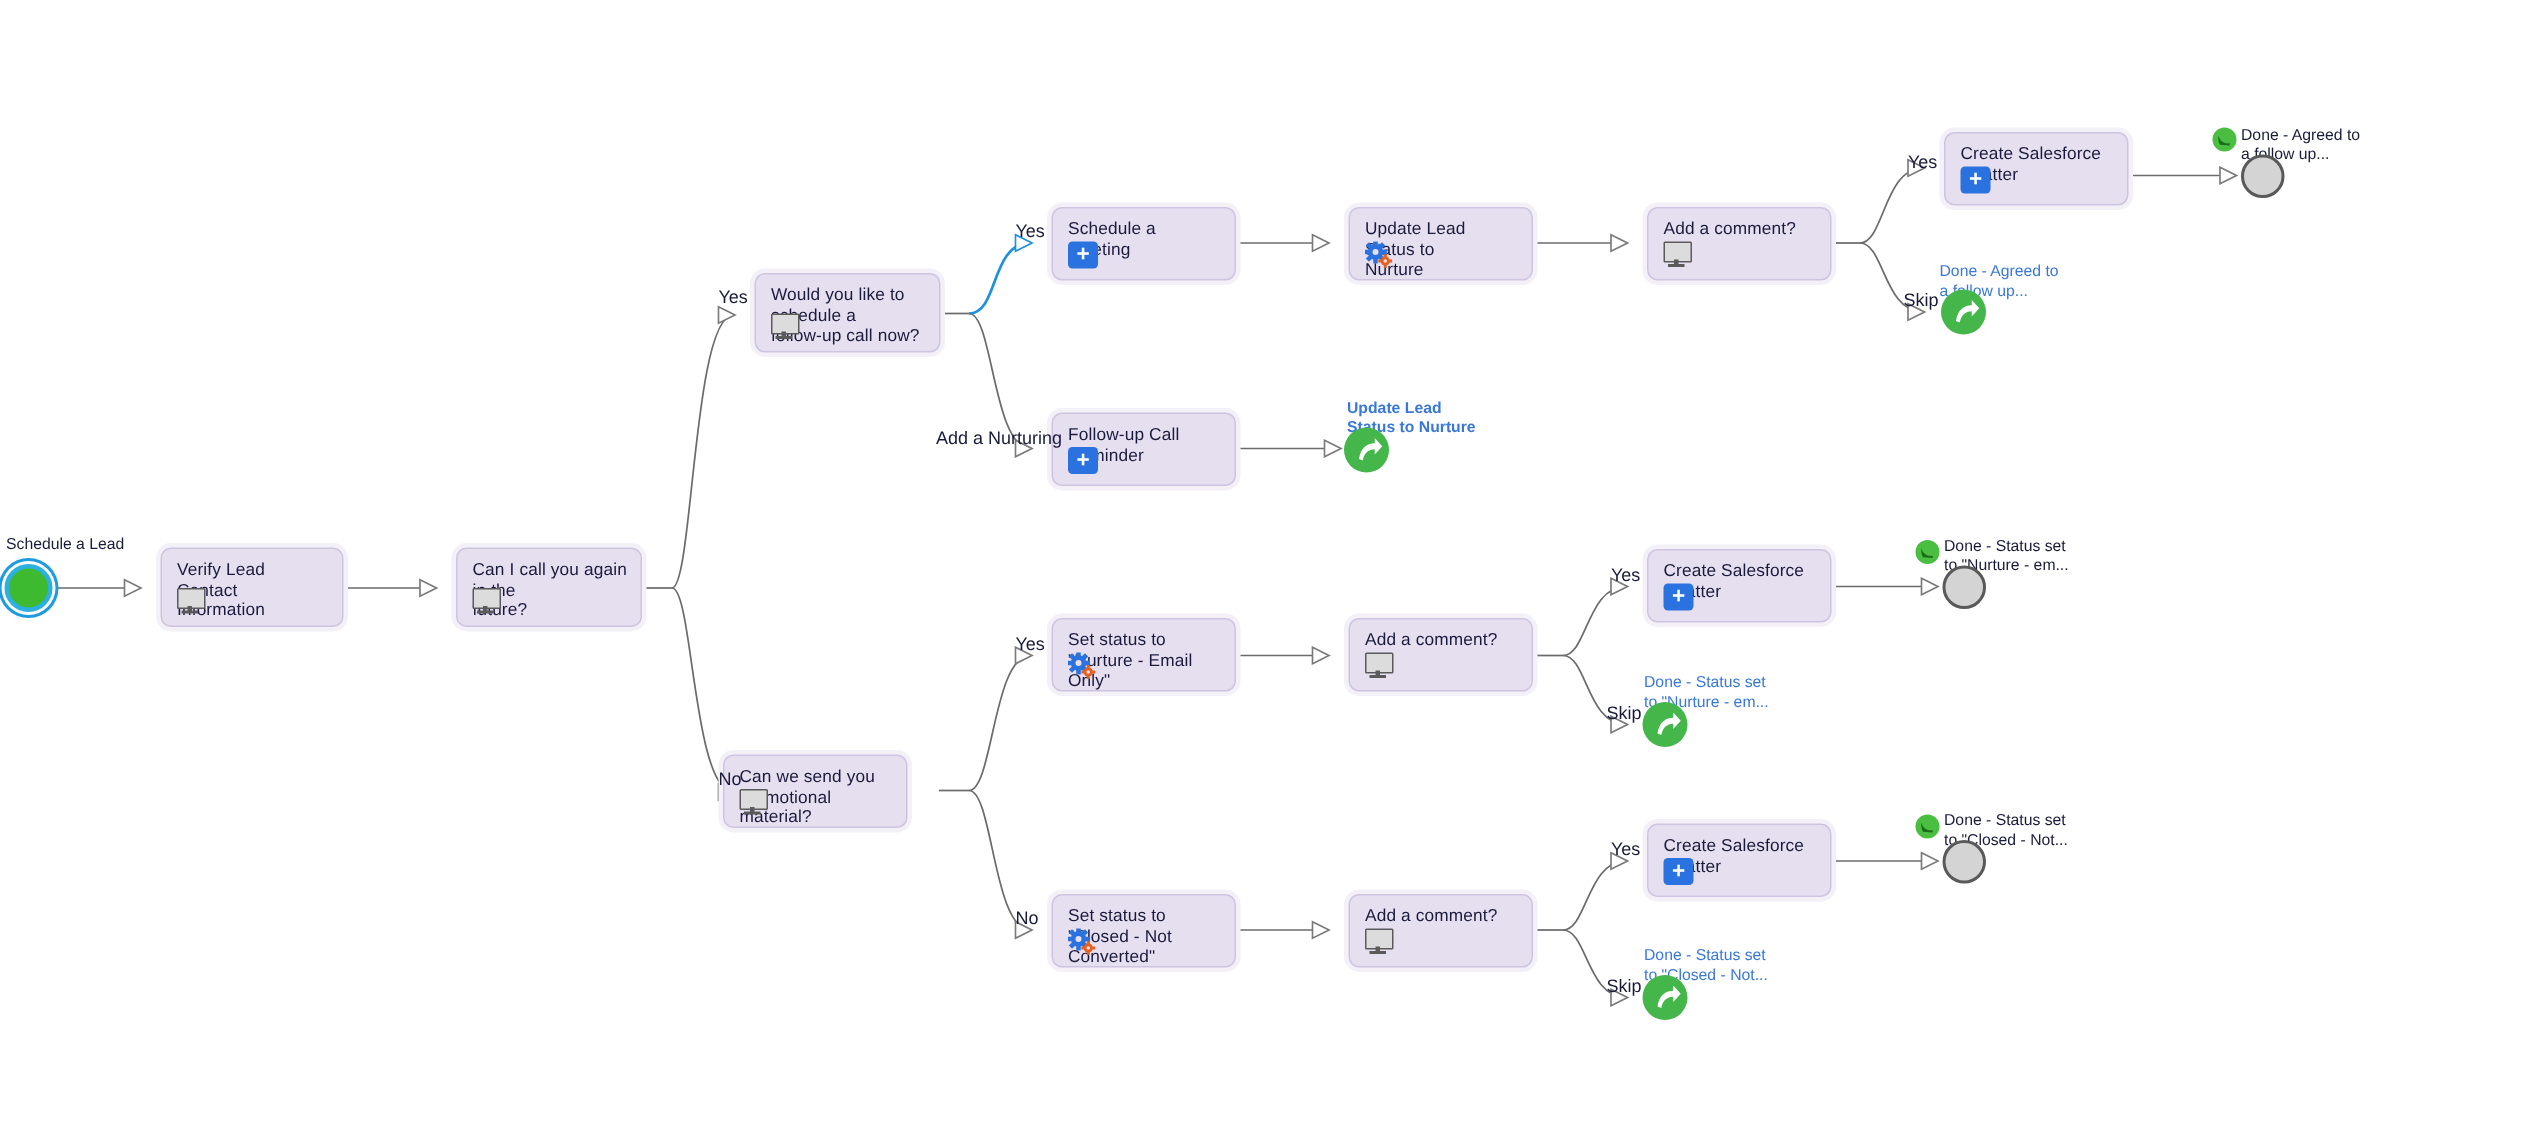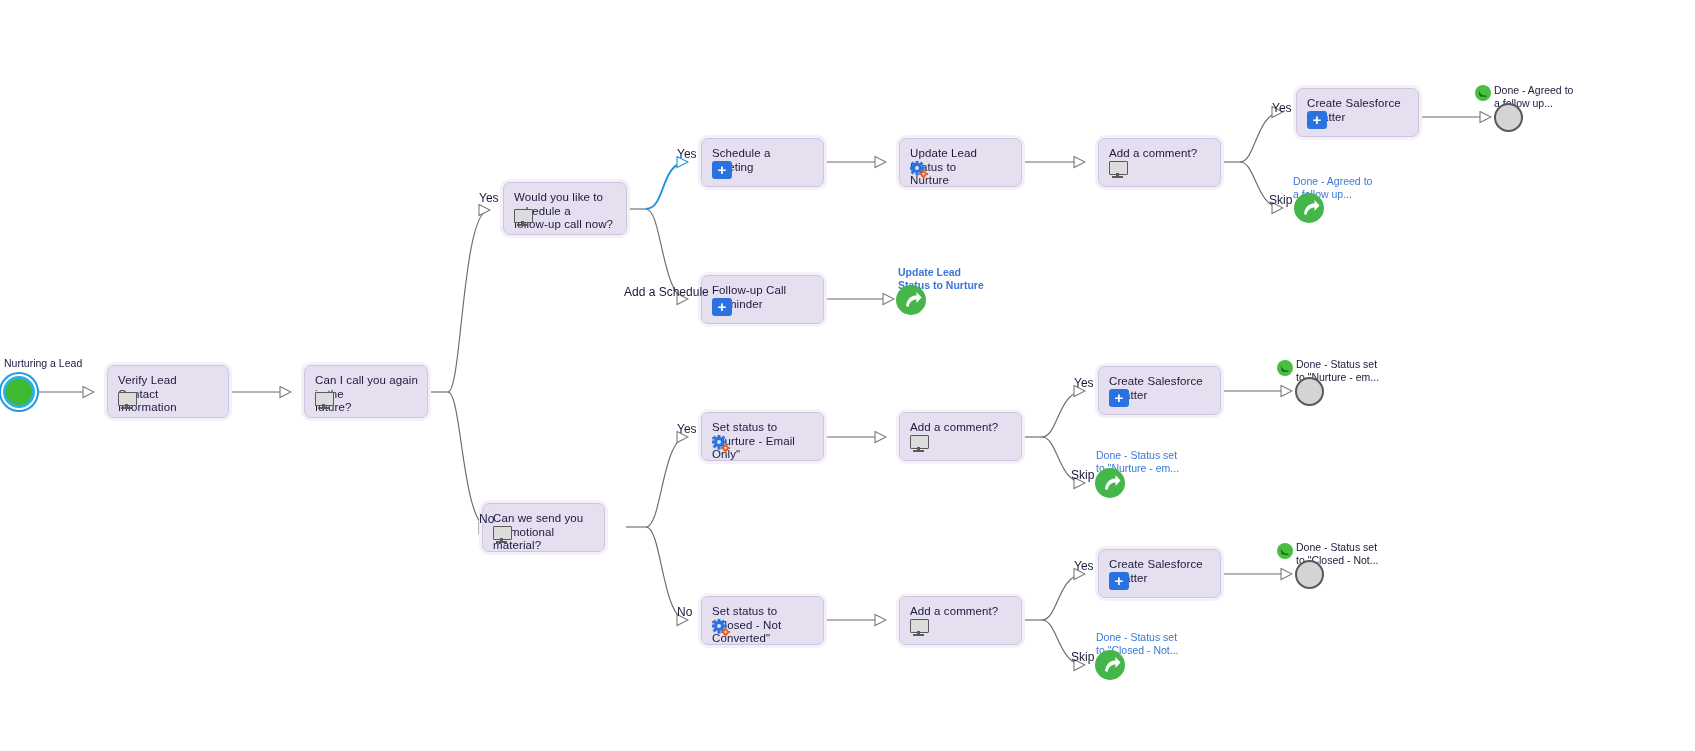--- a/index.html
+++ b/index.html
@@ -202,21 +202,21 @@
       <path d="M1042,620 C1058,620 1058,665 1084,665" marker-end="url(#ar)"></path>
 
       <path d="M1221,574 L1291,574" marker-end="url(#ar)"></path>
     </g>
 
     <g fill="none" stroke="#1e90e0" stroke-width="1.8">
       <path d="M646,209 C666,209 660,162 687,162" marker-end="url(#arb)"></path>
     </g>
   </svg>
 
-  <div class="term-label" style="left:4px; top:357px;">Nurturing a Lead</div>
+  <div class="term-label" style="left:4px; top:357px;">Schedule a Lead</div>
   <div class="start-node" style="left:3px; top:376px;"></div>
 
   <div class="node" style="left:107px; top:365px; width:122px; height:53px;">
     <div class="title">Verify Lead Contact
 Information</div>
     <div class="nicon ico-screen">
       <div class="scr"></div>
         <div class="stand"></div>
         <div class="base"></div>
     </div>
@@ -399,21 +399,21 @@
   </div>
 
   <div class="node" style="left:1098px; top:549px; width:123px; height:49px;">
     <div class="title">Create Salesforce Chatter</div>
     <div class="nicon ico-plus">+</div>
   </div>
 
   <div class="edge-label" style="left:479px; top:191px;">Yes</div>
   <div class="edge-label" style="left:479px; top:512px;">No</div>
   <div class="edge-label" style="left:677px; top:147px;">Yes</div>
-  <div class="edge-label" style="left:624px; top:285px;">Add a Schedule</div>
+  <div class="edge-label" style="left:624px; top:285px;">Add a Nurturing</div>
   <div class="edge-label" style="left:677px; top:422px;">Yes</div>
   <div class="edge-label" style="left:677px; top:605px;">No</div>
   <div class="edge-label" style="left:1272px; top:101px;">Yes</div>
   <div class="edge-label" style="left:1269px; top:193px;">Skip</div>
   <div class="edge-label" style="left:1074px; top:376px;">Yes</div>
   <div class="edge-label" style="left:1071px; top:468px;">Skip</div>
   <div class="edge-label" style="left:1074px; top:559px;">Yes</div>
   <div class="edge-label" style="left:1071px; top:650px;">Skip</div>
 
   <div class="goto-label" style="left:898px; top:266px;font-weight:bold;">Update Lead

